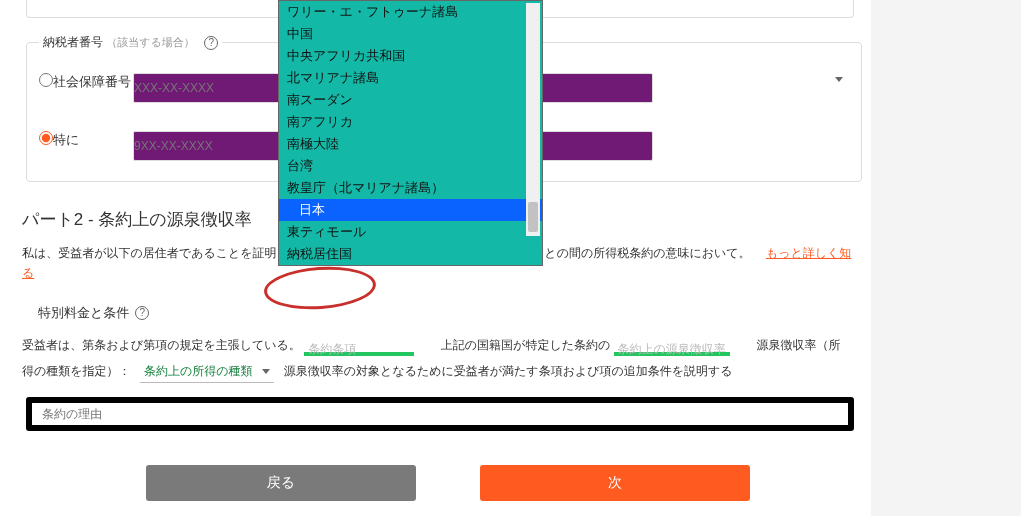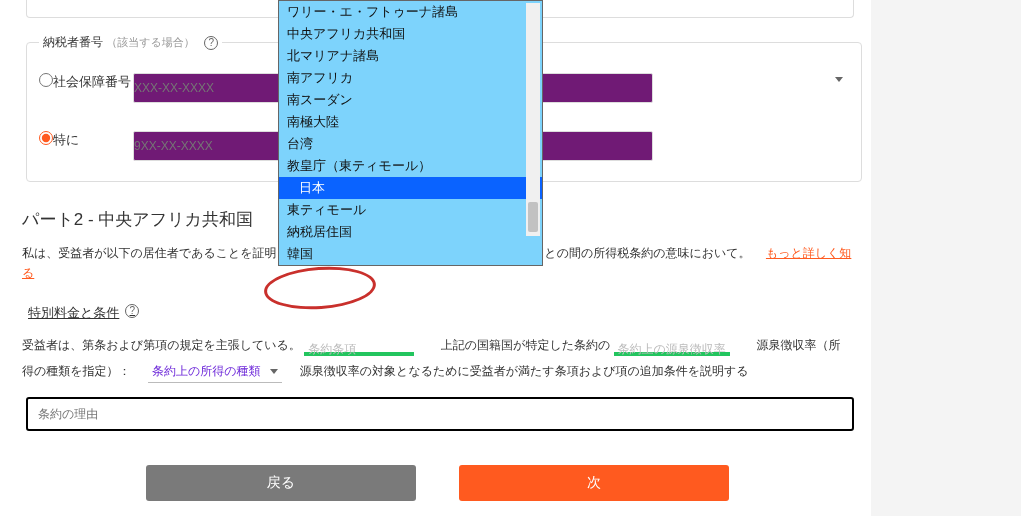--- a/index.html
+++ b/index.html
@@ -15,33 +15,33 @@
   .radio-row input[type=radio]{ accent-color:#ff5a1f; width:14px; height:14px;}
   .radio-row label { font-size:13px; color:#333; width:80px; }
   .id-input { width:520px; height:30px; border:1px solid #ddd; background:#701a75; border-radius:2px; padding:0 0; font-size:12px; color:#999;}
   .or-sep { text-align:center; font-size:11px; font-weight:bold; color:#333; margin:4px 0; letter-spacing:1px;}
   .h2 { font-size:17px; color:#333; margin:26px 0 12px 6px; font-weight:400; }
   .line { font-size:12px; color:#333; margin-left:6px; }
   .country-select { display:inline-flex; align-items:center; border-bottom:1px solid #bbb; min-width:130px; height:22px; font-size:12px; color:#999; padding:0 4px; position:relative; }
   .country-select .chev { margin-left:auto; }
   .red-circle { position:absolute; border:3px solid #c9302c; border-radius:50%; width:112px; height:42px; left:264px; top:267px; transform:rotate(-4deg); pointer-events:none;}
   .link-orange { color:#ff5a1f; font-size:12px; text-decoration:underline; margin-left:12px;}
-  .sub-head { font-size:13px; color:#333; margin:22px 0 10px 12px; display:flex; text-decoration:underline;}
+  .sub-head { font-size:13px; color:#333; margin:22px 0 10px 22px; display:flex; align-items:center;}
   .wrap-para { font-size:12px; color:#333; margin:0 6px; line-height:2.2;}
   .under-input { display:inline-block; border-bottom:4px solid #22c55e; min-width:110px; height:20px; color:#bbb; font-size:12px; vertical-align:middle; padding:0 4px;}
-  .under-select { display:inline-flex; align-items:center; border-bottom:1px solid #bbb; font-size:12px; color:#6d28d9; height:22px; padding:0 4px; margin:0 14px;}
+  .under-select { display:inline-flex; align-items:center; border-bottom:1px solid #bbb; font-size:12px; color:#15803d; height:22px; padding:0 4px; margin:0 6px;}
   .under-select .chev { margin-left:10px;}
-  .reason-input { width:828px; margin:12px 0 0 10px; height:34px; border:2px solid #000000; border-radius:3px; padding:0 10px; font-size:12px; color:#999;}
-  .btn-row { display:flex; gap:43px; margin:34px 0 0 130px;}
+  .reason-input { width:828px; margin:12px 0 0 10px; height:34px; border:6px solid #000000; border-radius:3px; padding:0 10px; font-size:12px; color:#999;}
+  .btn-row { display:flex; gap:64px; margin:34px 0 0 130px;}
   .btn { width:270px; height:36px; border:none; border-radius:3px; font-size:14px; color:#fff; cursor:pointer;}
   .btn-back { background:#7a7a7a;}
   .btn-next { background:#ff5a1f;}
   .chev { display:inline-block; width:0; height:0; border-left:4px solid transparent; border-right:4px solid transparent; border-top:5px solid #666;}
   
-  .dropdown { position:absolute; left:278px; top:0; width:265px; background:#7dd3fc; border:1px solid #666; z-index:50; font-size:13px;}
+  .dropdown { position:absolute; left:278px; top:0; width:265px; background:#14b8a6; border:1px solid #666; z-index:50; font-size:13px;}
   .dropdown .scroll { position:absolute; right:2px; top:2px; width:14px; height:233px; background:#f0f0f0;}
   .dropdown .scroll .thumb { position:absolute; left:2px; bottom:4px; width:10px; height:30px; background:#c2c2c2; border-radius:2px;}
   .dd-item { padding:2px 8px; color:#111; white-space:nowrap;}
   .dd-item.sel { background:#0a63ff; color:#fff; font-weight:400;padding-left:20px;}
   
   .right-select-chev { position:absolute; right:28px; top:77px;}
 </style>
 </head>
 <body>
 
@@ -66,21 +66,21 @@
 
     <div class="or-sep">OR</div>
 
     <div class="radio-row">
       <input type="radio" name="tid" checked="" style="">
       <label>特に</label>
       <input class="id-input" placeholder="9XX-XX-XXXX" style="">
     </div>
   </fieldset>
 
-  <h2 class="h2">パート2 - 中央アフリカ共和国</h2>
+  <h2 class="h2">パート2 - 条約上の源泉徴収率</h2>
 
   <div class="line">
     <span>私は、受益者が以下の居住者であることを証明します。</span>
     <span class="country-select">
       <span>納税居住国</span>
       <span class="chev"></span>
     </span>
     &nbsp;&nbsp;
     <span>米国と当該国との間の所得税条約の意味において。</span>
     <a class="link-orange" href="#">もっと詳しく知る</a>
@@ -119,24 +119,24 @@
   
   <span class="chev right-select-chev"></span>
 
 </div>
 
 <div class="dropdown" id="dropdown">
   <div class="scroll">
     <div class="thumb"></div>
   </div>
 <div class="dd-item">ワリー・エ・フトゥーナ諸島</div>
+    <div class="dd-item">中国</div>
     <div class="dd-item">中央アフリカ共和国</div>
     <div class="dd-item">北マリアナ諸島</div>
+    <div class="dd-item">南スーダン</div>
     <div class="dd-item">南アフリカ</div>
-    <div class="dd-item">南スーダン</div>
     <div class="dd-item">南極大陸</div>
     <div class="dd-item">台湾</div>
-    <div class="dd-item">教皇庁（東ティモール）</div>
+    <div class="dd-item">教皇庁（北マリアナ諸島）</div>
     <div class="dd-item sel">日本</div>
     <div class="dd-item">東ティモール</div>
     <div class="dd-item">納税居住国</div>
-    <div class="dd-item">韓国</div>
   </div>
 
 </body></html>

